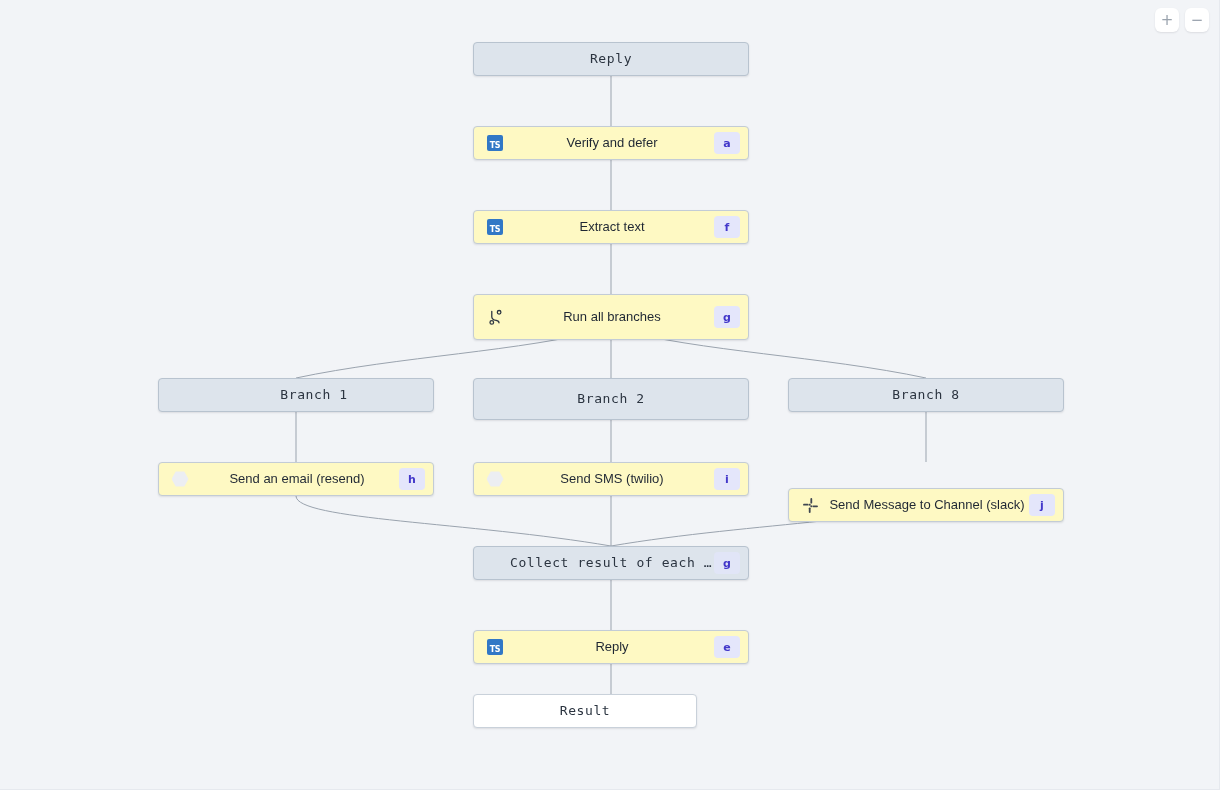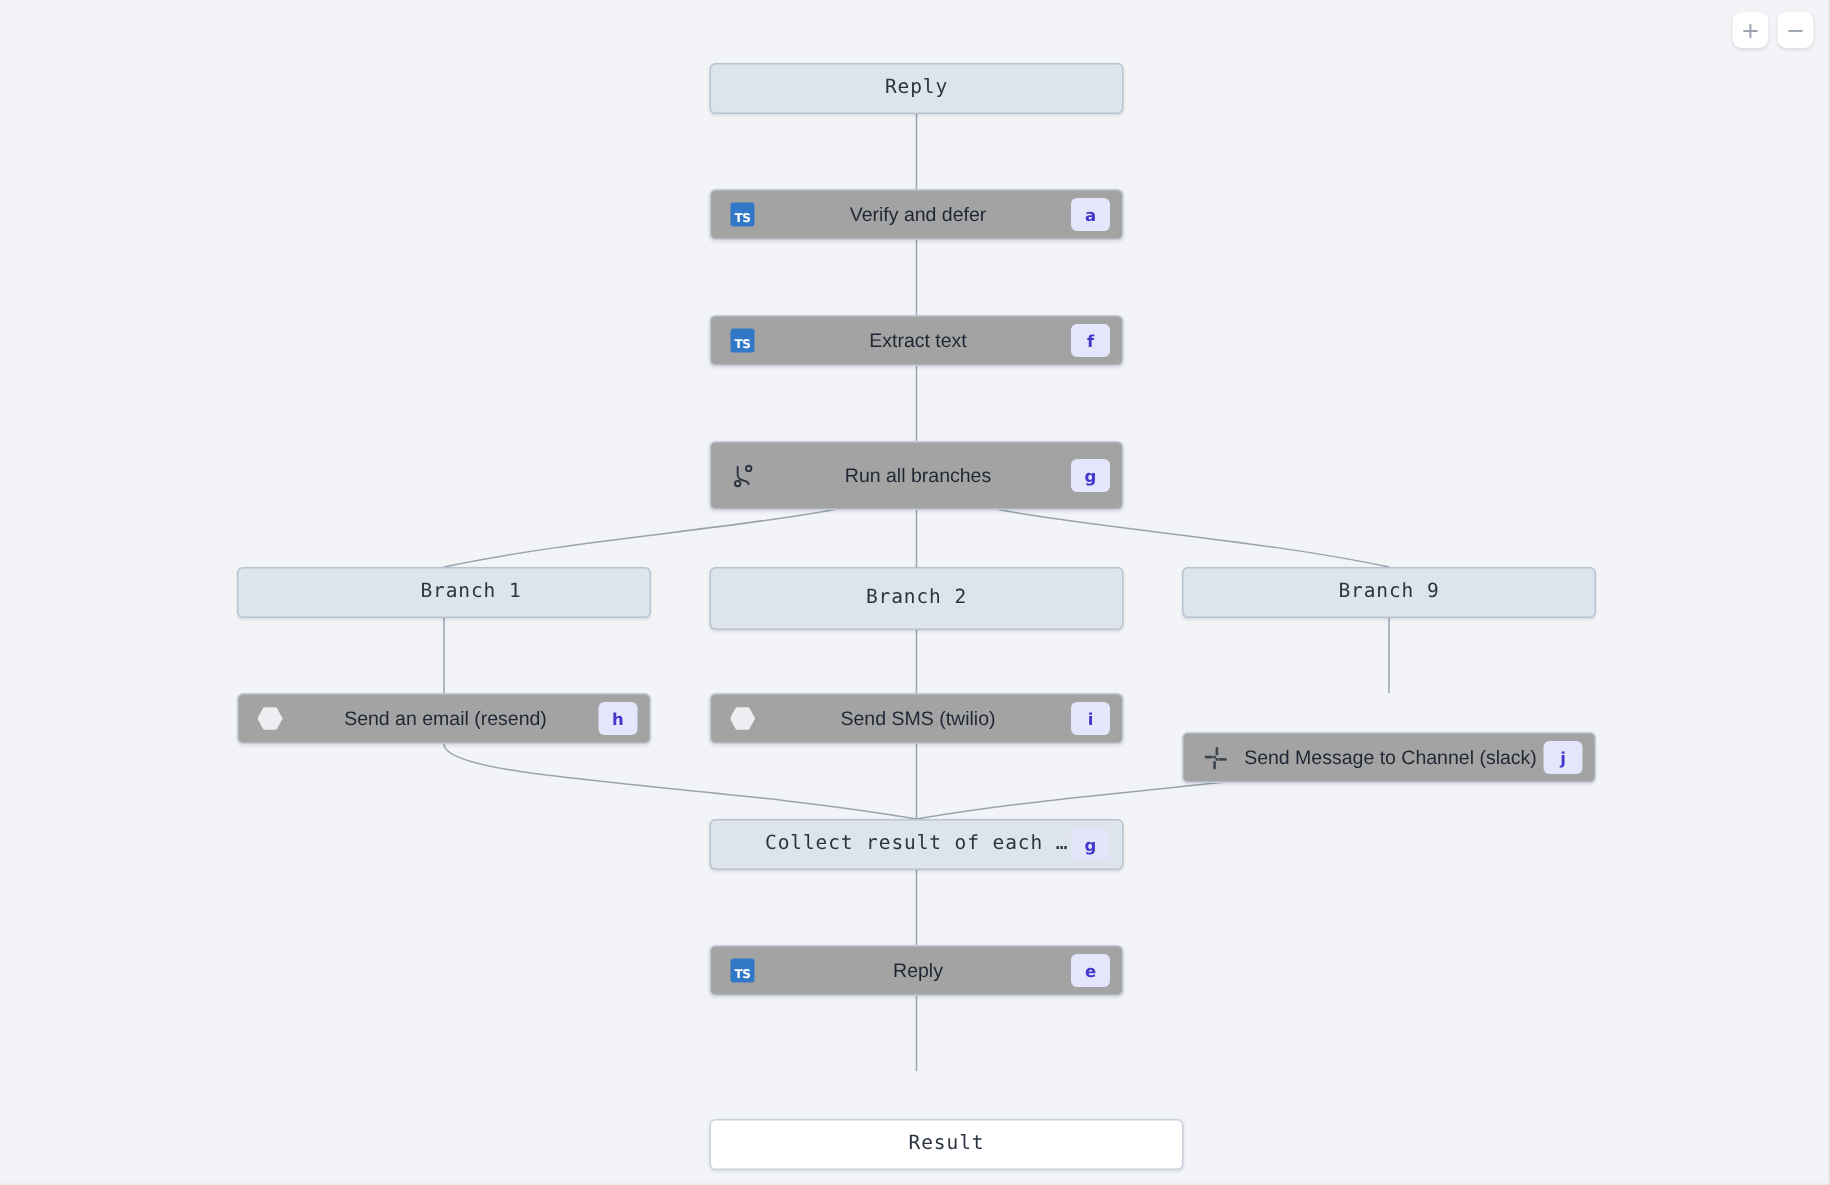--- a/index.html
+++ b/index.html
@@ -42,21 +42,21 @@
   }
 
   
   .node {
     position: absolute;
     display: flex;
     align-items: center;
     border: 1px solid #c3ccd6;
     border-radius: 4px;
     box-shadow: 0 1px 2px rgba(16, 24, 40, 0.10);
-    background: #a3a3a3;
+    background: #fef9c3;
   }
 
   
   .node.filled {
     background: #dde4ec;
     border-color: #b8c3cf;
   }
   .node.result {
     background: #ffffff;
     border-color: #c9d1da;
@@ -232,21 +232,21 @@
   </div>
 
   <div class="node filled mono" style="left:473px; top:378px; width:276px; height:42px;">
     <span class="icon-spacer"></span>
     <span class="node-label">Branch 2</span>
     <span class="icon-spacer"></span>
   </div>
 
   <div class="node filled mono" style="left:788px; top:378px; width:276px; height:34px;">
     <span class="icon-spacer"></span>
-    <span class="node-label">Branch 9</span>
+    <span class="node-label">Branch 8</span>
     <span class="icon-spacer"></span>
   </div>
 
   <div class="node" style="left:158px; top:462px; width:276px; height:34px;">
     <span class="icon-slot">
       <span class="hex-icon"></span>
     </span>
     <span class="node-label">Send an email (resend)</span>
     <span class="badge">h</span>
   </div>
@@ -283,21 +283,21 @@
   </div>
 
   <div class="node" style="left:473px; top:630px; width:276px; height:34px;">
     <span class="icon-slot">
       <span class="ts-icon">TS</span>
     </span>
     <span class="node-label">Reply</span>
     <span class="badge">e</span>
   </div>
 
-  <div class="node result mono" style="left:473px; top:746px; width:316px; height:34px;">
+  <div class="node result mono" style="left:473px; top:694px; width:224px; height:34px;">
     <span class="icon-spacer"></span>
     <span class="node-label">Result</span>
     <span class="icon-spacer"></span>
   </div>
 
   <div id="zoom-controls">
     <button class="zoom-btn">+</button>
     <button class="zoom-btn">−</button>
   </div>
 

